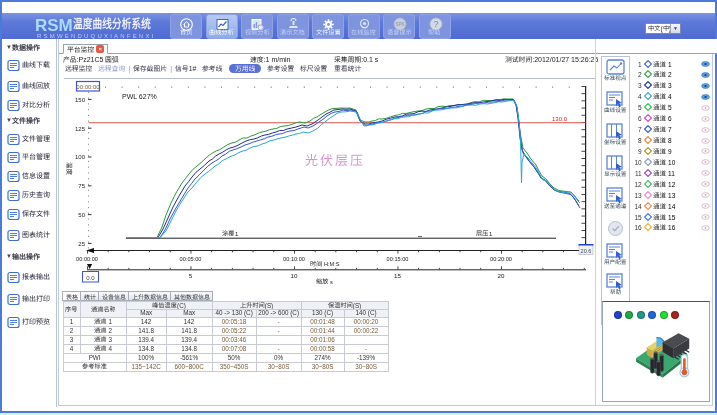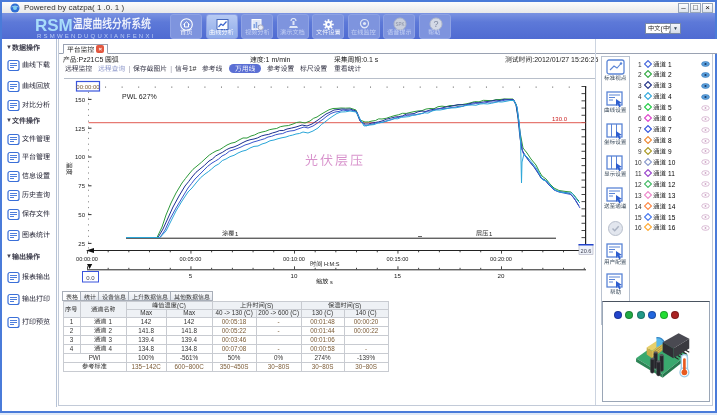--- a/index.html
+++ b/index.html
@@ -44,31 +44,20 @@
 #rtool{position:absolute;left:542px;top:17px;width:29px;height:269px;background:#fff;border:1px solid #b9c2d0}
 .rt{position:absolute;left:0;width:27px;text-align:center}
 .rt .rl{display:block;margin-top:-1px;font-size:0;line-height:0}
 #chl{position:absolute;left:573.7px;top:19px;width:79px;height:268px;background:#fff;font-size:6.5px}
 .ch{position:absolute;left:0;width:79px;height:11px;line-height:11px;white-space:nowrap}
 .ch .no{display:inline-block;width:9px;text-align:right;color:#333}
 #lbox{position:absolute;left:542.6px;top:262.4px;width:108px;height:101px;background:#fff;border:1px solid #9aa6b6;border-top:1px solid #4a5360}
 .dot{position:absolute;top:8.5px;width:8px;height:8px;border-radius:50%}
 </style></head><body>
 <div id="win">
- <div id="tbar">
-  <svg class="abs" style="left:8px;top:1px" width="10" height="10">
-        <circle cx="5" cy="5" r="4.5" fill="#2f6fd4"></circle>
-        <path d="M1.5,4 A5 3 0 0 1 8.5,4" stroke="#99ccee" fill="none" stroke-width="1"></path>
-        <circle cx="5" cy="5" r="2" fill="#7fd0f0"></circle>
-      </svg>
-  <span class="ttl">Powered by catzpa( 1 .0. 1 )</span>
-  <div class="winbtn" style="left:676px">–</div>
-  <div class="winbtn" style="left:688px">□</div>
-  <div class="winbtn" style="left:700px">×</div>
- </div>
  <div id="hdr">
   <div id="logo1">RSM<svg width="77.8" height="14.8" style="vertical-align:-1.2px;">
           <g fill="#ffffff" stroke="#ffffff" stroke-width="28" transform="translate(0,11.26) scale(0.00973,-0.01280)">
             <use href="#u6e29" x="0"></use>
             <use href="#u5ea6" x="1000"></use>
             <use href="#u66f2" x="2000"></use>
             <use href="#u7ebf" x="3000"></use>
             <use href="#u5206" x="4000"></use>
             <use href="#u6790" x="5000"></use>
             <use href="#u7cfb" x="6000"></use>

